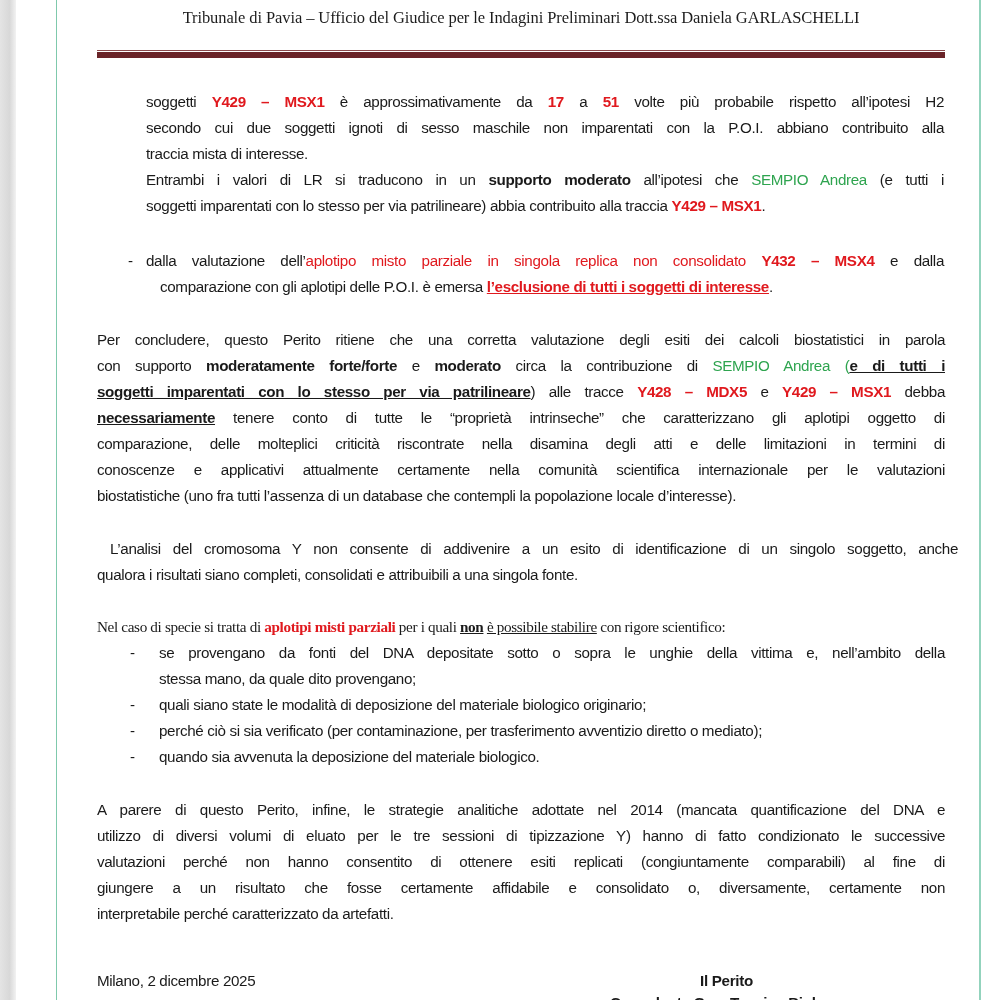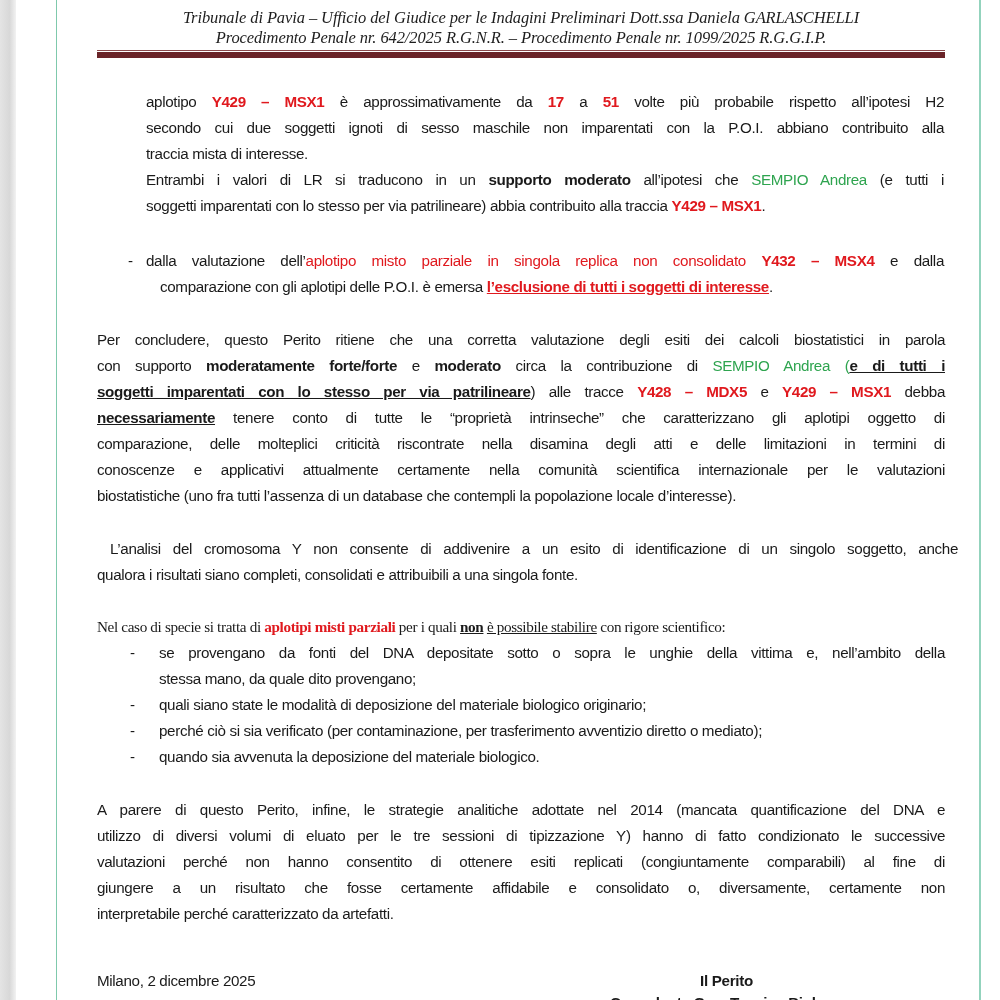--- a/index.html
+++ b/index.html
@@ -16,21 +16,20 @@
   .edge-line-left {
     position: absolute; left: 56px; top: 0; width: 1px; height: 1000px; background: #7fc9ac;
   }
   .edge-line-right {
     position: absolute; left: 979px; top: 0; width: 2px; height: 1000px; background: #93d3bd;
   }
   .header {
     position: absolute; left: 97px; width: 848px; top: 8px; text-align: center;
     font-family: "Liberation Serif", serif; font-size: 16.5px; line-height: 20px; color: #1d1d1d;
     letter-spacing: -0.1px;
-    font-style: italic;
   }
   .header-rule {
     position: absolute; left: 97px; width: 848px; top: 50px; height: 8px;
   }
   .header-rule .thin { height: 1px; background: #8a4a4c; }
   .header-rule .gap { height: 1px; background: #ffffff; }
   .header-rule .thick { height: 6px; background: #6a2428; }
 
   .page { position: absolute; left: 0; top: 0; width: 1000px; }
   .p {
@@ -50,32 +49,31 @@
 </style>
 </head>
 <body>
 
 <div class="edge-shadow"></div>
 <div class="edge-line-left"></div>
 <div class="edge-line-right"></div>
 
 <div class="header">
   <div>Tribunale di Pavia – Ufficio del Giudice per le Indagini Preliminari Dott.ssa Daniela GARLASCHELLI</div>
-  <div>Procedimento Penale nr. 642/2025 R.G.N.R. – Procedimento Penale nr. 1099/2025 R.G.G.I.P.</div>
 </div>
 <div class="header-rule">
   <div class="thin"></div>
     <div class="gap"></div>
     <div class="thick"></div>
 </div>
 
 <div class="page">
 
   <div class="p justify-all" style="left:146px; width:798px; top:89px;">
-    <span>aplotipo </span><span class="redb">Y429 – MSX1</span><span> è approssimativamente da </span><span class="redb">17</span><span> a </span><span class="redb">51</span><span> volte più probabile rispetto all’ipotesi H2</span>
+    <span>soggetti </span><span class="redb">Y429 – MSX1</span><span> è approssimativamente da </span><span class="redb">17</span><span> a </span><span class="redb">51</span><span> volte più probabile rispetto all’ipotesi H2</span>
   </div>
   <div class="p justify-all" style="left:146px; width:798px; top:115px;">secondo cui due soggetti ignoti di sesso maschile non imparentati con la P.O.I. abbiano contribuito alla</div>
   <div class="p" style="left:146px; width:798px; top:141px;">traccia mista di interesse.</div>
   <div class="p justify-all" style="left:146px; width:798px; top:167px;">
     <span>Entrambi i valori di LR si traducono in un </span><span class="b">supporto moderato</span><span> all’ipotesi che </span><span class="green">SEMPIO Andrea</span><span> (e tutti i</span>
   </div>
   <div class="p" style="left:146px; width:798px; top:193px;">
     <span>soggetti imparentati con lo stesso per via patrilineare) abbia contribuito alla traccia </span><span class="redb">Y429 – MSX1</span><span>.</span>
   </div>
 

